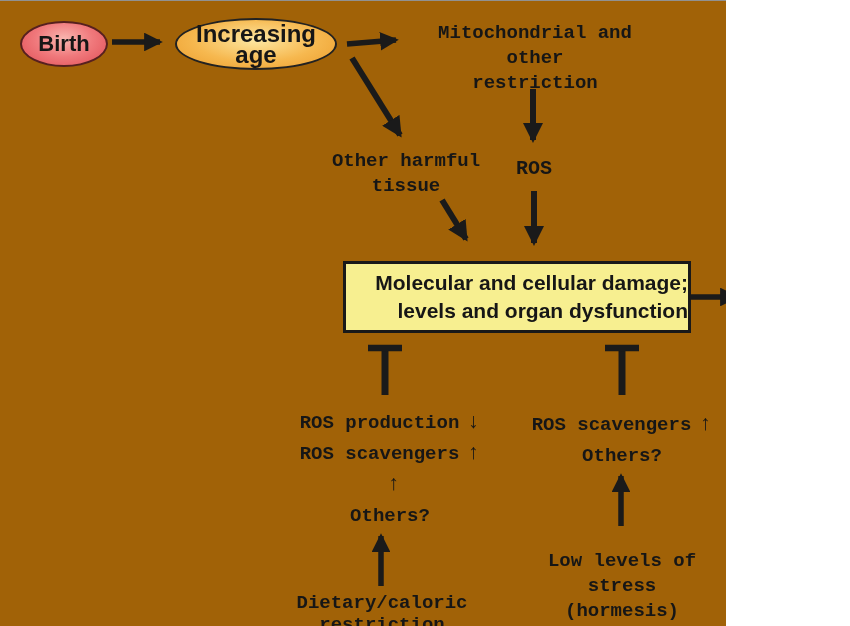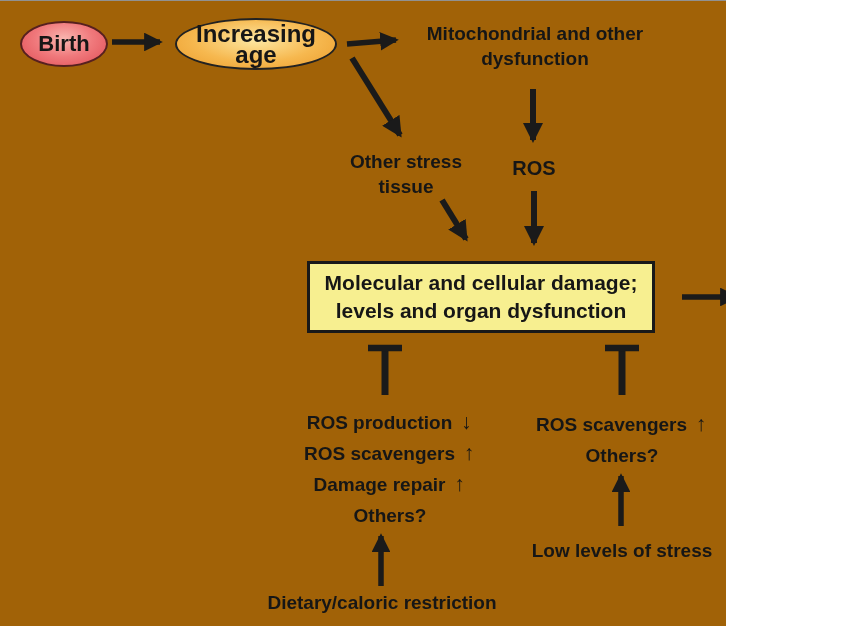--- a/index.html
+++ b/index.html
@@ -33,39 +33,40 @@
     border:2px solid #222222;
     font-size:24px;line-height:21px;
   }
   #death-node{
     left:781px;top:271px;width:94px;height:50px;
     background:radial-gradient(ellipse at 50% 40%, #f4f3f0 0%, #dedbd6 55%, #c6c3be 100%);
     border:2px solid #8a8780;
     font-size:22px;
   }
   #damage-box{
-    left:307px;top:260px;width:348px;height:72px;
+    left:343px;top:260px;width:348px;height:72px;
     background:#f7ef90;
     border:3px solid #191919;
     box-sizing:border-box;
-    display:flex;flex-direction:column;align-items:center;justify-content:center;
+    display:flex;flex-direction:column;align-items:flex-end;justify-content:center;
     font-size:21px;line-height:28px;
     text-align:center;
     z-index:2;
   }
   .textblock{
     text-align:center;
     z-index:2;
+    font-family:Liberation Mono, monospace;
   }
   #mito-label{left:410px;top:20px;width:250px;font-size:19px;line-height:25px;}
   #harmful-label{left:326px;top:148px;width:160px;font-size:19px;line-height:25px;}
   #ros-label{left:494px;top:156px;width:80px;font-size:20px;}
   #left-factors{left:285px;top:402px;width:210px;font-size:19px;}
   #right-factors{left:517px;top:404px;width:210px;font-size:19px;}
-  #hormesis-label{left:522px;top:537px;width:200px;font-size:19px;line-height:25px;}
+  #hormesis-label{left:522px;top:548px;width:200px;font-size:19px;line-height:25px;}
   #dietary-label{left:232px;top:591px;width:300px;font-size:19px;}
   .factor-line{
     display:flex;align-items:flex-end;justify-content:center;
     height:31px;
   }
   .factor-line .glyph{
     font-size:21px;
     margin-left:7px;
     min-width:14px;
     display:inline-block;
@@ -106,25 +107,25 @@
 
   <div id="age-node" class="abs node-ellipse">
     <span>
       <span>Increasing</span><br>
       <span>age</span>
     </span>
   </div>
 
   <div id="mito-label" class="abs textblock">
     <div>Mitochondrial and other</div>
-    <div>dysfunction</div>
+    <div>restriction</div>
   </div>
 
   <div id="harmful-label" class="abs textblock">
-    <div>Other stress</div>
+    <div>Other harmful</div>
     <div>tissue</div>
   </div>
 
   <div id="ros-label" class="abs textblock">ROS</div>
 
   <div id="damage-box" class="abs">
     <div>Molecular and cellular damage;</div>
     <div>levels and organ dysfunction</div>
   </div>
 
@@ -135,37 +136,37 @@
   <div id="left-factors" class="abs textblock">
     <div class="factor-line">
       <span>ROS production</span>
       <span class="glyph">↓</span>
     </div>
     <div class="factor-line">
       <span>ROS scavengers</span>
       <span class="glyph">↑</span>
     </div>
     <div class="factor-line">
-      <span>Damage repair</span>
       <span class="glyph">↑</span>
     </div>
     <div class="factor-line">
       <span>Others?</span>
     </div>
   </div>
 
   <div id="right-factors" class="abs textblock">
     <div class="factor-line">
       <span>ROS scavengers</span>
       <span class="glyph">↑</span>
     </div>
     <div class="factor-line">
       <span>Others?</span>
     </div>
   </div>
 
   <div id="hormesis-label" class="abs textblock">
     <div>Low levels of stress</div>
+    <div>(hormesis)</div>
   </div>
 
   <div id="dietary-label" class="abs textblock">Dietary/caloric restriction</div>
 
 </div>
 
 </body></html>

